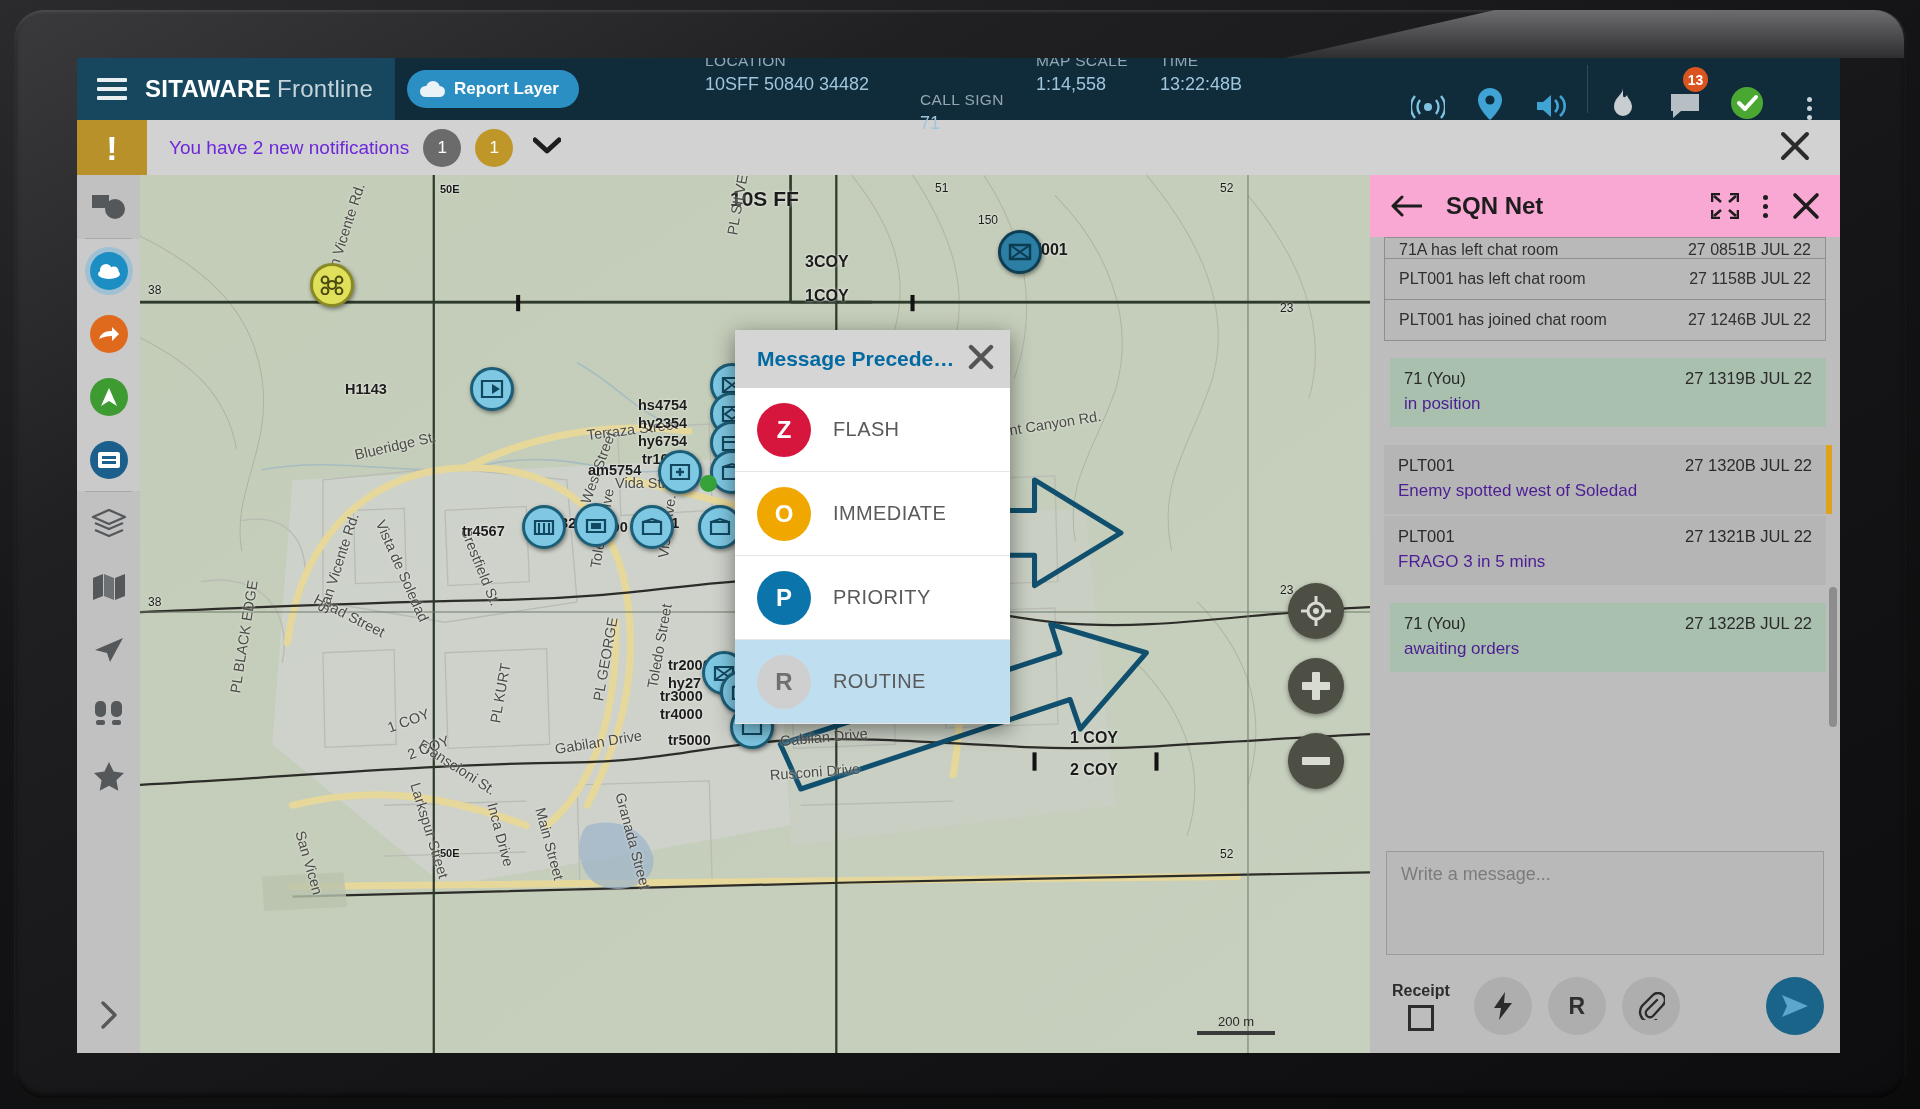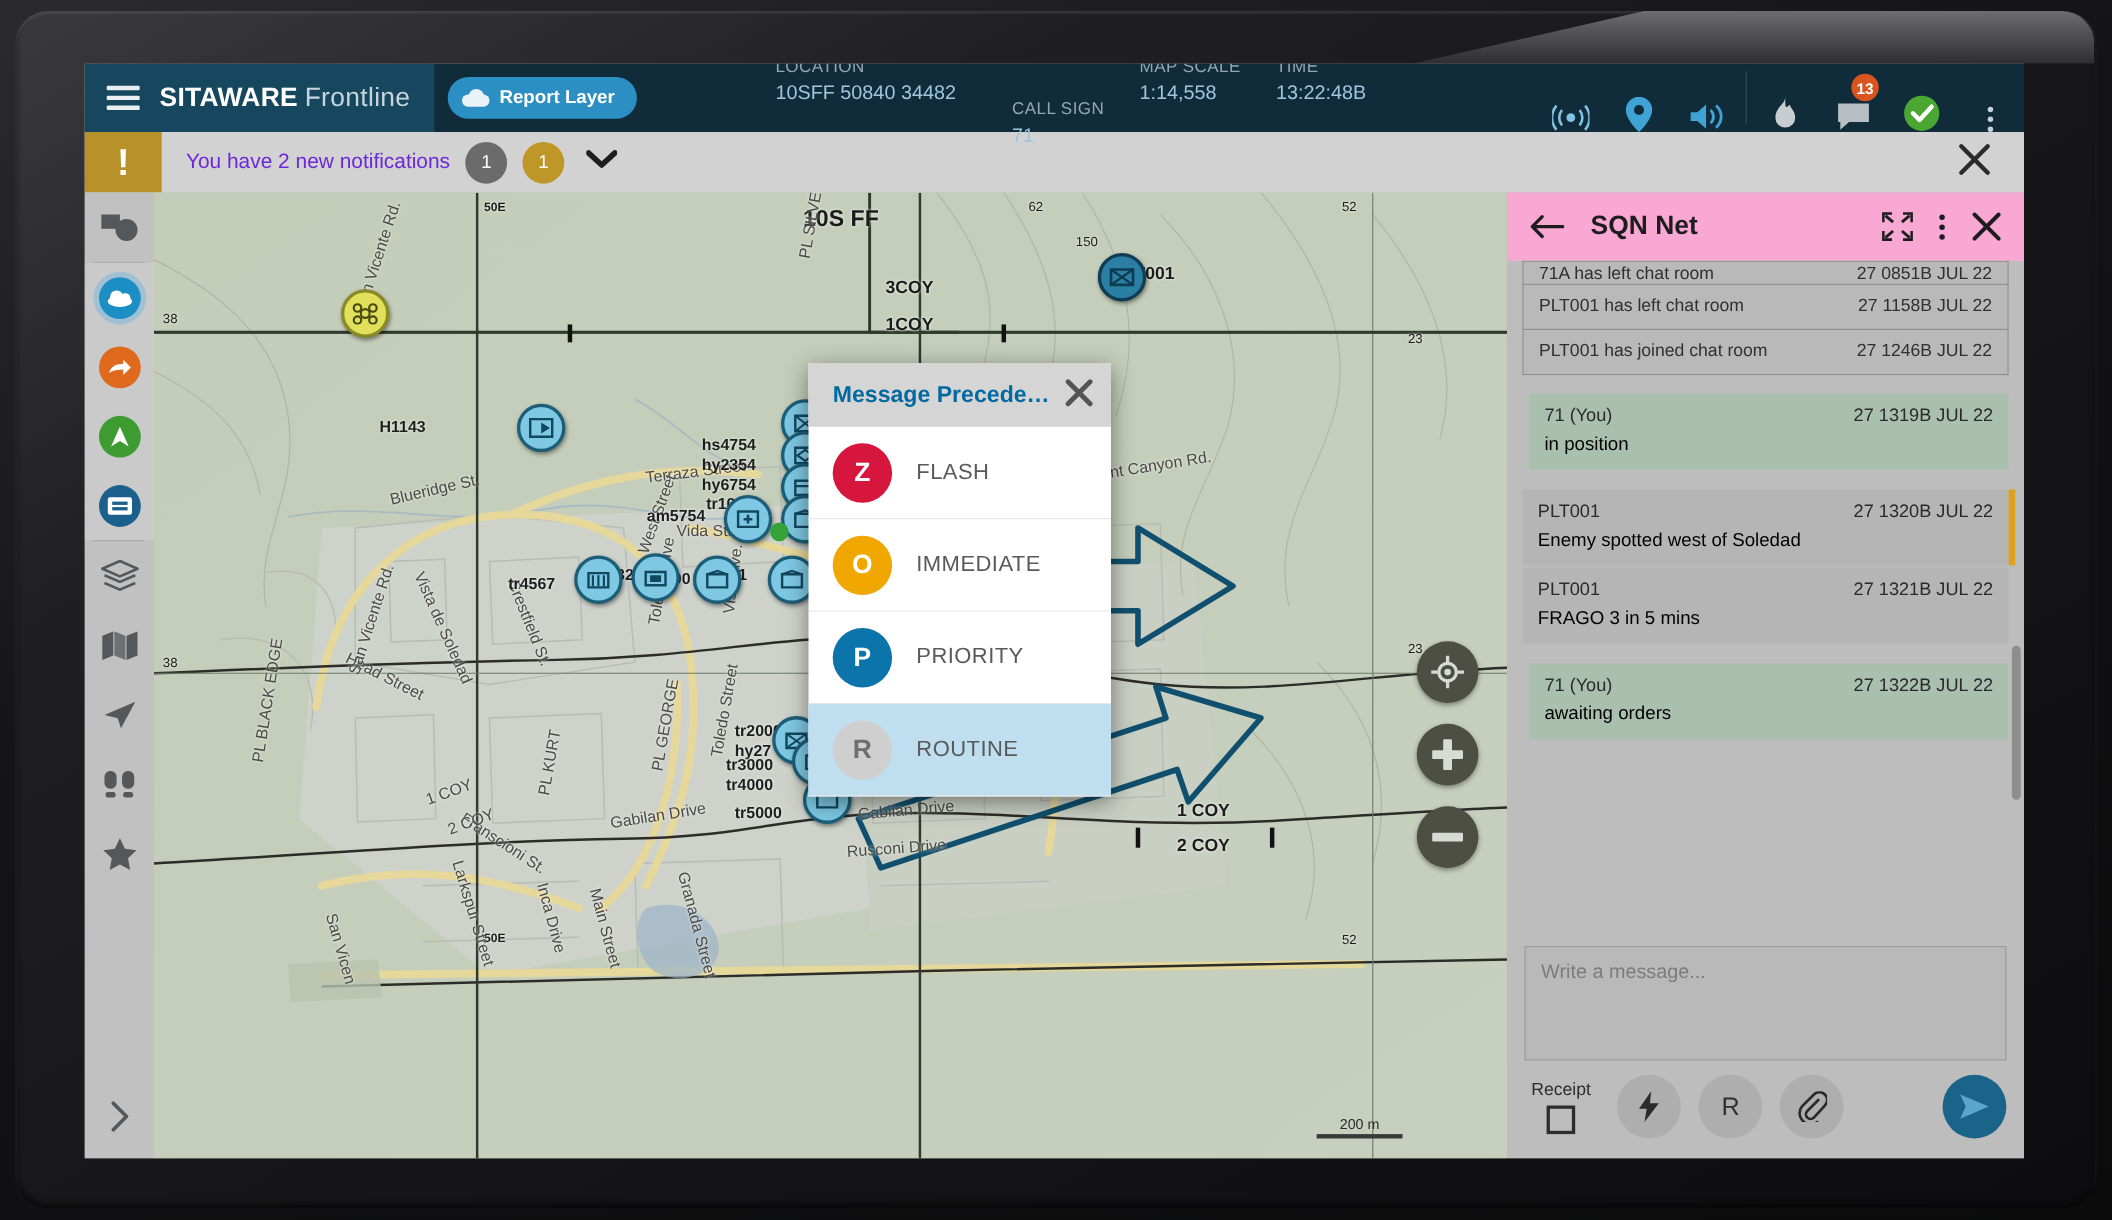--- a/index.html
+++ b/index.html
@@ -237,37 +237,37 @@
   .sys-row.clipped { height: 22px; overflow: hidden; align-items: flex-end; border-bottom: none;}
   .msg {
     margin-top: 18px; padding: 11px 14px 13px 14px; position: relative;
   }
   .msg.self  { background: #a9c0ae; margin-left: 6px; }
   .msg.other { background: #b5b5b5; }
   .msg.flagged:after {
     content: ""; position: absolute; right: -6px; top: 0; bottom: 0; width: 6px; background: #e0a21c;
   }
   .msg-top { display: flex; justify-content: space-between; font-size: 16.5px; color: #2a2a2a; }
-  .msg-body { font-size: 17px; color: #000000; margin-top: 6px; }
+  .msg-body { font-size: 17px; color: #4c1d95; margin-top: 6px; }
   .msg.tight { margin-top: 2px; }
 
   #chat-scrollbar {
     position: absolute; right: 3px; top: 350px; width: 8px; height: 140px;
     background: #8d8d8d; border-radius: 4px; cursor: pointer;
   }
 
   #chat-composer { flex: none; padding: 14px 16px 18px 16px; }
   #msg-input {
     width: 100%; height: 104px; background: #b9b9b9;
     border: 1px solid #9a9a9a; color: #333; font-size: 18px;
     padding: 12px 14px; resize: none; font-family: "Liberation Sans", sans-serif;
   }
   #msg-input::placeholder { color: #7c7c7c; }
   #composer-actions {
-    display: flex; align-items: center; gap: 16px; margin-top: 8px; padding-left: 6px;
+    display: flex; align-items: center; gap: 16px; margin-top: 18px; padding-left: 6px; font-weight: bold;
   }
   #receipt-block { text-align: center; margin-right: 8px; }
   #receipt-label { font-size: 16px; color: #2d2d2d; margin-bottom: 5px; }
   #receipt-box { width: 26px; height: 26px; border: 3px solid #2d2d2d; margin: 0 auto; cursor: pointer; background: transparent; }
   .act-btn {
     width: 58px; height: 58px; border-radius: 50%;
     background: #aeaeae; display: flex; align-items: center; justify-content: center;
     cursor: pointer; font-size: 23px; color: #303030;
   }
   #send-btn { background: #1a6389; margin-left: auto; }
@@ -569,21 +569,21 @@
 
           <path d="M440 640 C470 630 500 645 505 672 C508 695 480 708 455 700 C432 693 425 655 440 640Z" fill="#9fb6c9" opacity=".75"></path>
           <path d="M120 690 L200 686 L204 720 L122 724Z" fill="#b9c3ae" opacity=".8"></path>
         </svg>
 
         <div class="map-label ml-grid" style="left:300px;  top:8px;">50E</div>
         <div class="map-label ml-bold" style="left:590px;  top:12px;">10S FF</div>
         <div class="map-label ml-unit" style="left:665px;  top:78px;">3COY</div>
         <div class="map-label ml-unit" style="left:665px;  top:112px;">1COY</div>
         <div class="map-label ml-grid" style="left:300px;  top:672px;">50E</div>
-        <div class="map-label" style="left:795px; top:6px;  font-size:12px;">62</div>
+        <div class="map-label" style="left:795px; top:6px;  font-size:12px;">51</div>
         <div class="map-label" style="left:1080px;top:6px;  font-size:12px;">52</div>
         <div class="map-label" style="left:1080px;top:672px;font-size:12px;">52</div>
         <div class="map-label" style="left:838px; top:38px; font-size:12px;">150</div>
         <div class="map-label" style="left:8px;   top:108px;font-size:12px;">38</div>
         <div class="map-label" style="left:8px;   top:420px;font-size:12px;">38</div>
         <div class="map-label" style="left:1140px;top:126px;font-size:12px;">23</div>
         <div class="map-label" style="left:1140px;top:408px;font-size:12px;">23</div>
 
         <div class="map-label ml-unit" style="left:930px; top:554px;">1 COY</div>
         <div class="map-label ml-unit" style="left:930px; top:586px;">2 COY</div>

